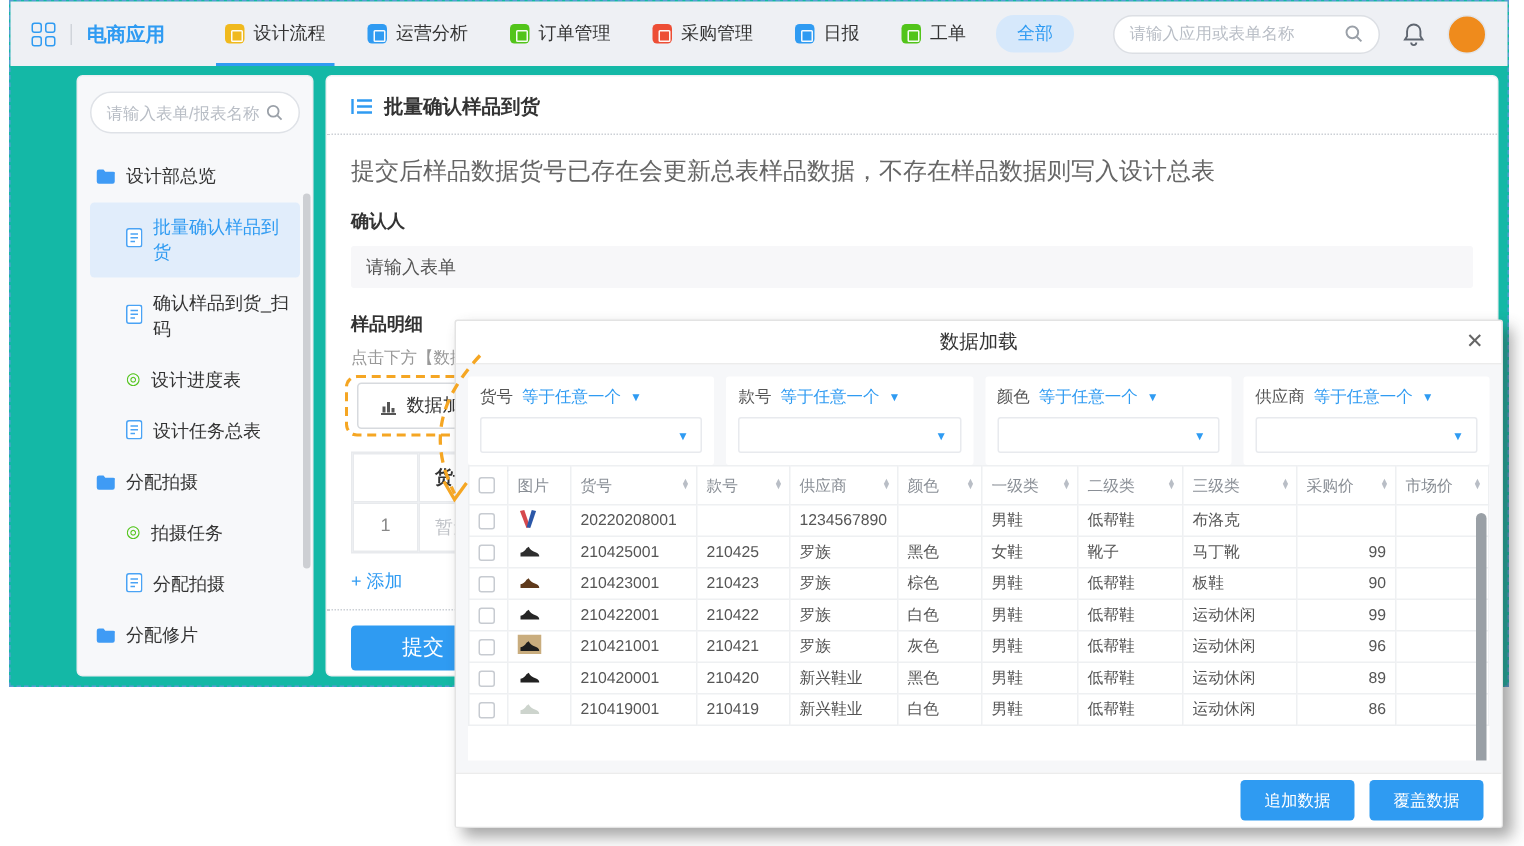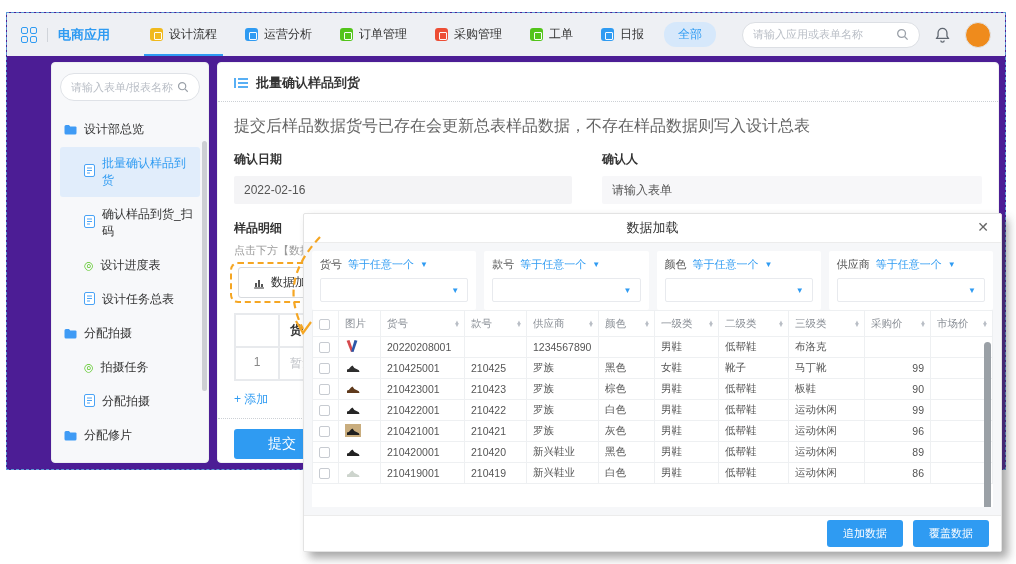--- a/index.html
+++ b/index.html
@@ -1,22 +1,22 @@
 <!DOCTYPE html>
 <html><head>
 <meta charset="utf-8">
 <style>
   * { margin:0; padding:0; box-sizing:border-box; }
   html,body { width:1016px; height:564px; background:#fff; overflow:hidden;
               font-family:"Liberation Sans","DejaVu Sans",sans-serif; }
   .stage { position:relative; width:1016px; height:564px; background:#fff; }
 
   
-  .app { position:absolute; left:6px; top:12px; width:1000px; height:458px;
-         border:1px dashed #5b9bd5; background:#4c1d95; display:flex; flex-direction:column; }
+  .app { position:absolute; left:6px; top:0; width:1000px; height:458px;
+         border:1px dashed #5b9bd5; background:#14b8a6; display:flex; flex-direction:column; }
 
   
   .topbar { height:43px; background:#eef0f4; display:flex; align-items:center;
             padding:0 14px; flex:0 0 auto; position:relative; }
   .grid-icon { width:16px; height:16px; display:grid; grid-template-columns:7px 7px;
                grid-template-rows:7px 7px; gap:2px; margin-right:10px; }
   .grid-icon i { border:1.5px solid #2f9bf2; border-radius:2px; display:block; }
   .tb-divider { width:1px; height:14px; background:#d0d4da; margin-right:10px; }
   .app-name { color:#2f9bf2; font-size:13px; font-weight:bold; margin-right:26px; }
   .tabs { display:flex; align-items:stretch; height:43px; }
@@ -152,26 +152,26 @@
           </div>
           <div class="tab">
             <span class="tab-ic" style="background: rgb(82, 196, 26);"></span>
             <span>订单管理</span>
           </div>
           <div class="tab">
             <span class="tab-ic" style="background: rgb(237, 78, 53);"></span>
             <span>采购管理</span>
           </div>
           <div class="tab">
+            <span class="tab-ic" style="background: rgb(47, 155, 242);"></span>
+            <span>日报</span>
+          </div>
+          <div class="tab">
             <span class="tab-ic" style="background: rgb(82, 196, 26);"></span>
             <span>工单</span>
-          </div>
-          <div class="tab">
-            <span class="tab-ic" style="background: rgb(47, 155, 242);"></span>
-            <span>日报</span>
           </div>
         </div>
       <span class="all-pill">全部</span>
       <div class="tb-right">
         <div class="tb-search">
           <span class="ph">请输入应用或表单名称</span>
           <svg width="13" height="13" viewBox="0 0 14 14">
               <circle cx="6" cy="6" r="4.2" fill="none" stroke="#9aa0a8" stroke-width="1.4"></circle>
               <line x1="9.2" y1="9.2" x2="12.5" y2="12.5" stroke="#9aa0a8" stroke-width="1.4"></line>
             </svg>
@@ -270,24 +270,20 @@
               <line x1="1" y1="1" x2="1" y2="11" stroke="#2f9bf2" stroke-width="1.6"></line>
               <line x1="4" y1="2" x2="14" y2="2" stroke="#2f9bf2" stroke-width="1.6"></line>
               <line x1="4" y1="6" x2="14" y2="6" stroke="#2f9bf2" stroke-width="1.6"></line>
               <line x1="4" y1="10" x2="14" y2="10" stroke="#2f9bf2" stroke-width="1.6"></line>
             </svg>
           <span>批量确认样品到货</span>
         </div>
         <div class="dotted"></div>
         <div class="m-note">提交后样品数据货号已存在会更新总表样品数据，不存在样品数据则写入设计总表</div>
         <div class="fields">
-          <div class="f1">
-            <div class="field-label">确认日期</div>
-            <div class="field-value">2022-02-16</div>
-          </div>
           <div class="f2">
             <div class="field-label">确认人</div>
             <div class="field-value" style="background:#f7f7f9;">请输入表单</div>
           </div>
         </div>
         <div class="sec-title">样品明细</div>
         <div class="m-hint">点击下方【数据加载】按钮选择待确认样品</div>
         <div>
           <span class="load-wrap">
             <button class="load-btn">

